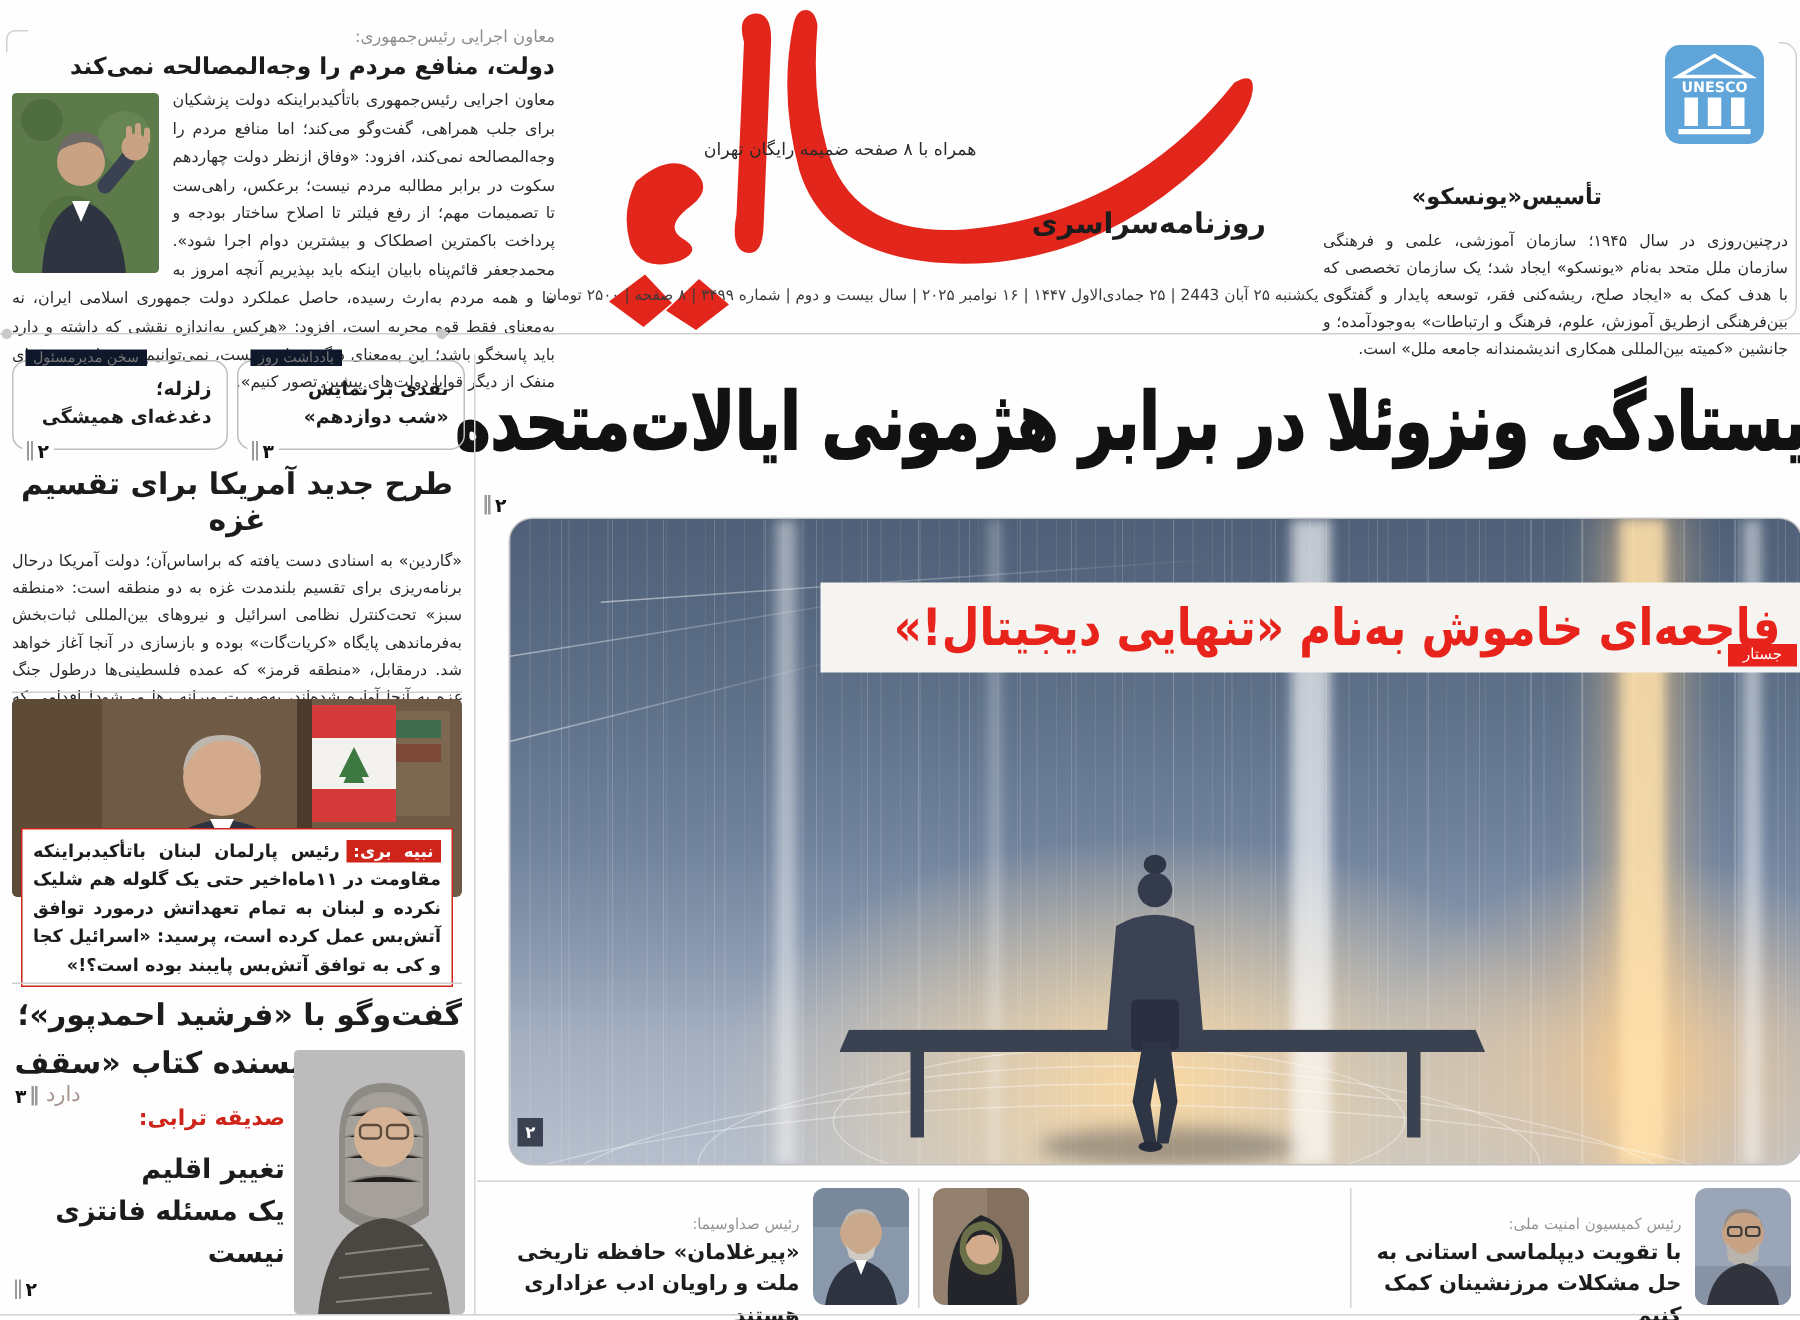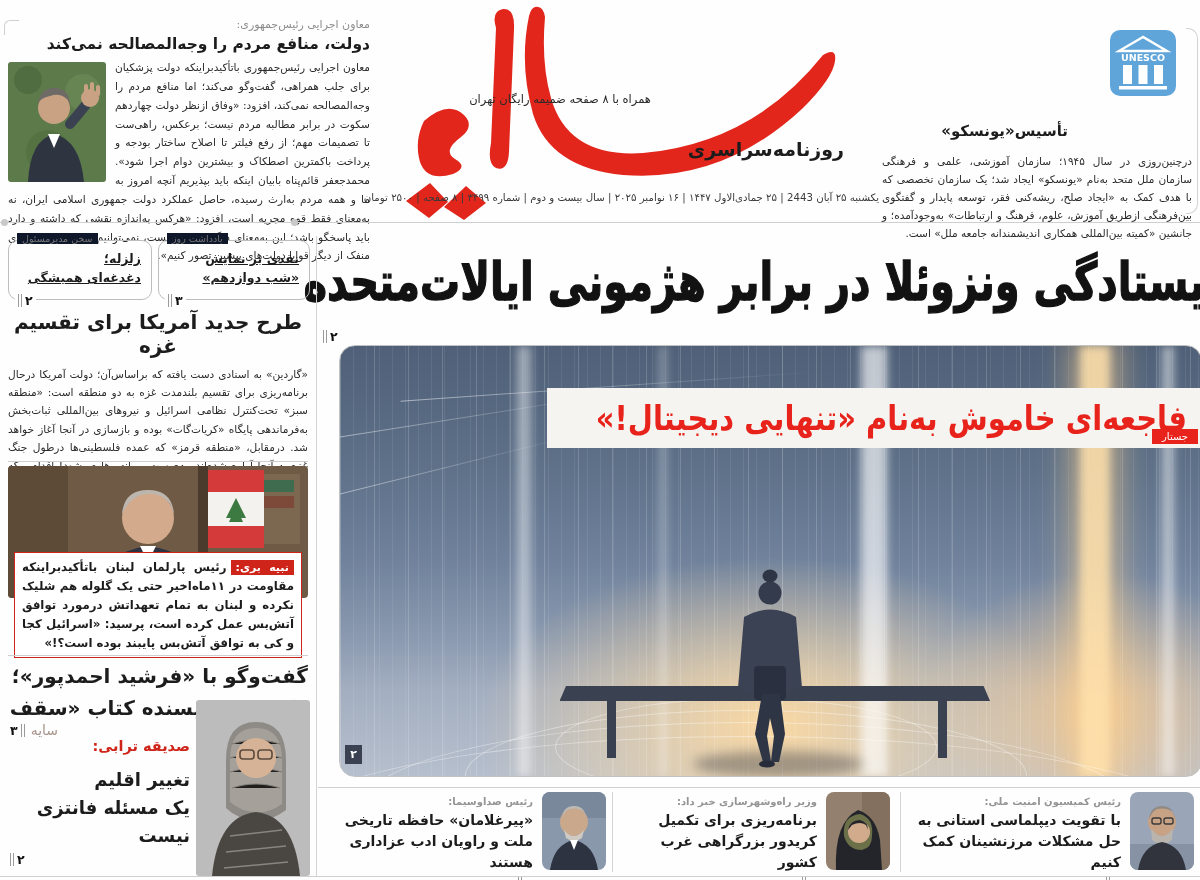--- a/index.html
+++ b/index.html
@@ -29,21 +29,21 @@
   
   .hline{background:#cfcfcf;height:1px;}
   .vline{background:#d4d4d4;width:1px;}
   .dot{width:7px;height:7px;border-radius:50%;background:#c9c9c9;}
   
   .main-headline{left:330px;top:234px;width:862px;height:96px;display:flex;align-items:center;justify-content:center;}
   .main-headline span{font-size:40px;font-weight:bold;white-space:nowrap;transform:scaleY(1.32);color:#121212;-webkit-text-stroke:1px #121212;letter-spacing:-.5px;}
   
   .nbox{border:1.4px solid #bdbdbd;border-radius:10px;height:58px;}
   .nbox .tab{position:absolute;top:-8px;left:8px;background:#0f172a;padding:0 5px;font-size:9.5px;color:#777;}
-  .nbox .ntitle{padding:9px 10px 0;font-size:12.5px;font-weight:bold;line-height:1.5;text-align:right;text-decoration:underline;}
+  .nbox .ntitle{padding:9px 10px 0;font-size:12.5px;font-weight:bold;line-height:1.5;text-align:right;}
   .pgmark{direction:ltr;display:inline-flex;align-items:center;gap:3px;font-weight:bold;font-size:12.5px;color:#111;}
   .pgmark i{display:inline-block;width:4px;height:13px;background:linear-gradient(90deg,#9a9a9a 1.4px,transparent 1.4px 2.6px,#9a9a9a 2.6px);}
   .nbox .pg{position:absolute;bottom:-9px;left:6px;background:#fefefe;padding:0 3px;}
   
   .gaza{left:8px;top:310px;width:300px;}
   .gaza .gtitle{font-size:20px;font-weight:bold;text-align:center;}
   .gaza .gbody{margin-top:7px;font-size:10.6px;line-height:1.72;color:#2b2b2b;}
   
   .berri-photo{left:8px;top:466px;width:300px;height:132px;border-radius:4px;overflow:hidden;}
   .berri-box{left:14px;top:552px;width:288px;background:#fff;border:1.8px solid #cf2419;padding:5px 7px;box-sizing:border-box;font-size:11.8px;font-weight:bold;line-height:1.6;}
@@ -74,21 +74,21 @@
   .person{position:absolute;left:44.6%;top:222px;width:92px;height:200px;}
   .band{position:absolute;top:42px;left:207px;right:0;height:60px;background:#f5f4f0;display:flex;align-items:center;justify-content:flex-start;}
   .band .htext{position:relative;z-index:2;width:100%;text-align:right;padding-right:14px;font-size:29px;font-weight:bold;color:#e8231c;transform:scaleY(1.18);white-space:nowrap;}
   .band .tag{position:absolute;z-index:1;right:3px;bottom:4px;background:#e8231c;color:#fff;font-size:10px;padding:2px 10px;letter-spacing:2px;}
   .scene-pg-badge{position:absolute;left:5px;bottom:12px;width:17px;height:19px;background:rgba(38,44,60,.85);color:#fff;font-size:11px;font-weight:bold;display:flex;align-items:center;justify-content:center;}
   .scene-pgmark{left:323px;top:329px;}
   
   .b-art{top:792px;height:84px;display:flex;flex-direction:row-reverse;gap:9px;}
   .b-photo{width:64px;height:78px;border-radius:8px;overflow:hidden;flex:0 0 auto;}
   .b-txt{flex:1;text-align:right;}
-  .b-kicker{font-size:10px;color:#949494;margin-top:4px;font-weight:bold;}
+  .b-kicker{font-size:10px;color:#949494;margin-top:19px;}
   .b-title{font-size:14px;font-weight:bold;line-height:1.5;margin-top:3px;}
   .b-pg{margin-top:3px;}
 </style>
 </head>
 <body>
 
 <div class="page">
 
   <div class="abs cm l" style="left:4px;top:20px;"></div>
 
@@ -209,21 +209,21 @@
   </div>
   <div class="abs hline" style="left:8px;top:655px;width:300px;"></div>
 
   <div class="abs interview pre">گفت‌وگو با «فرشید احمدپور»؛
 عکاس و نویسنده کتاب «سقف ایرانی»</div>
   <div class="abs pgrow">
     <span class="pgmark">
         <span>۳</span>
         <i></i>
       </span>
-    <span class="brandmark">سایه</span>
+    <span class="brandmark">دارد</span>
   </div>
 
   <div class="abs torabi-photo">
     <svg width="114" height="176" viewBox="0 0 114 176">
       <rect width="114" height="176" fill="#bcbcbc"></rect>
       <path d="M30,60 Q30,22 60,22 Q90,22 90,60 L90,110 Q74,122 60,120 Q42,120 30,108 Z" fill="#8e8a86"></path>
       <path d="M34,60 Q34,28 60,28 Q86,28 86,60 L86,104 Q72,114 60,112 Q46,112 34,102 Z" fill="#a5a09a"></path>
       <g stroke="#7b756f" stroke-width="1.2" opacity=".8">
         <path d="M36,44 Q60,36 84,44"></path>
           <path d="M34,58 Q60,50 86,58"></path>
@@ -309,28 +309,20 @@
         <circle cx="32" cy="30" r="14" fill="#c9a88c"></circle>
         <path d="M20,26 Q21,14 32,14 Q43,14 44,26 L42,20 Q36,15 28,17 Q22,19 20,26 Z" fill="#bdb9b4"></path>
         <path d="M22,38 Q32,50 42,38 L40,46 Q32,52 24,46 Z" fill="#cfcac4"></path>
         <path d="M8,78 Q12,52 32,48 Q52,52 56,78 Z" fill="#2d3340"></path>
         <path d="M28,48 L32,58 L36,48 Z" fill="#fff"></path>
       </svg>
     </span>
   </div>
 
   <div class="abs b-art" style="left:622px;width:268px;">
-    <div class="b-txt">
-      <div class="b-kicker">وزیر راه‌وشهرسازی خبر داد:</div>
-      <div class="b-title">برنامه‌ریزی برای تکمیل کریدور بزرگراهی غرب کشور</div>
-      <div class="b-pg pgmark">
-          <i></i>
-          <span>۲</span>
-        </div>
-    </div>
     <span class="b-photo">
       <svg width="64" height="78" viewBox="0 0 64 78">
         <rect width="64" height="78" fill="#93806e"></rect>
         <rect x="36" y="0" width="28" height="78" fill="#83705f"></rect>
         <path d="M10,78 Q8,30 32,18 Q50,24 54,48 L56,78 Z" fill="#23252a"></path>
         <path d="M18,44 Q16,24 34,22 Q48,26 46,44 Q46,56 36,58 Q22,58 18,44 Z" fill="#6b7048"></path>
         <circle cx="33" cy="40" r="11" fill="#d2ab8c"></circle>
         <path d="M22,38 Q24,28 34,28 Q42,30 42,38 L40,33 Q34,29 26,33 Z" fill="#23252a"></path>
       </svg>
     </span>

